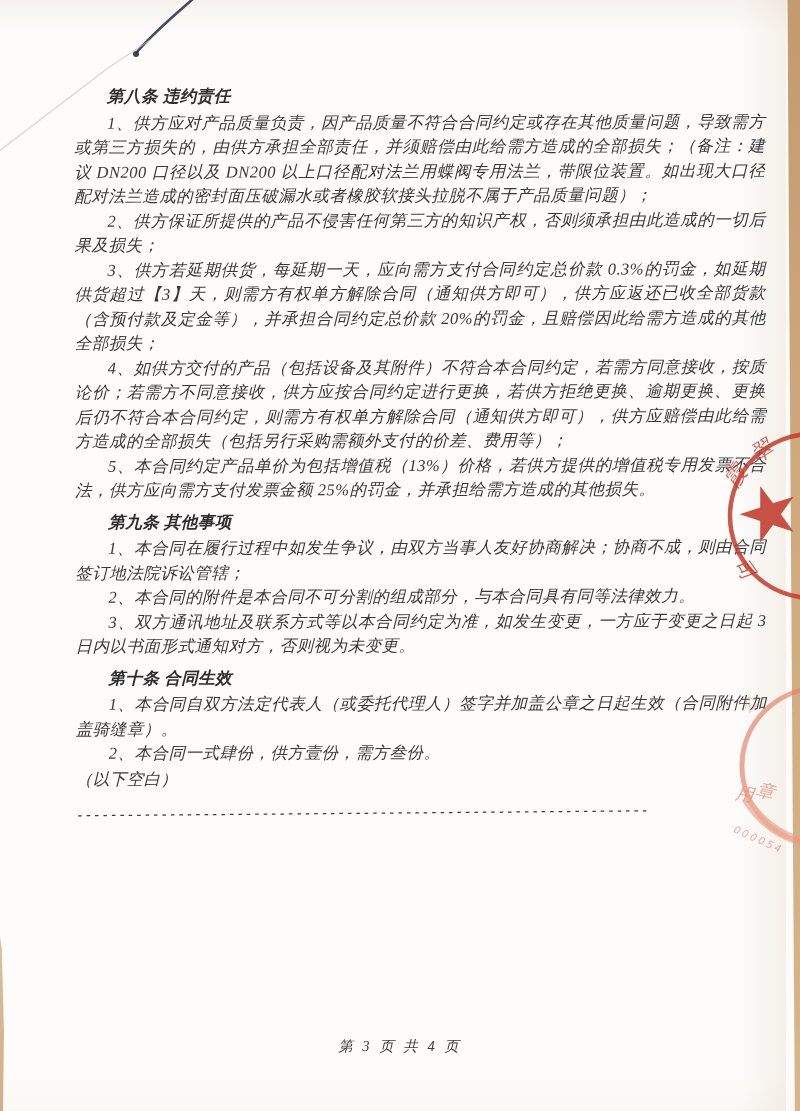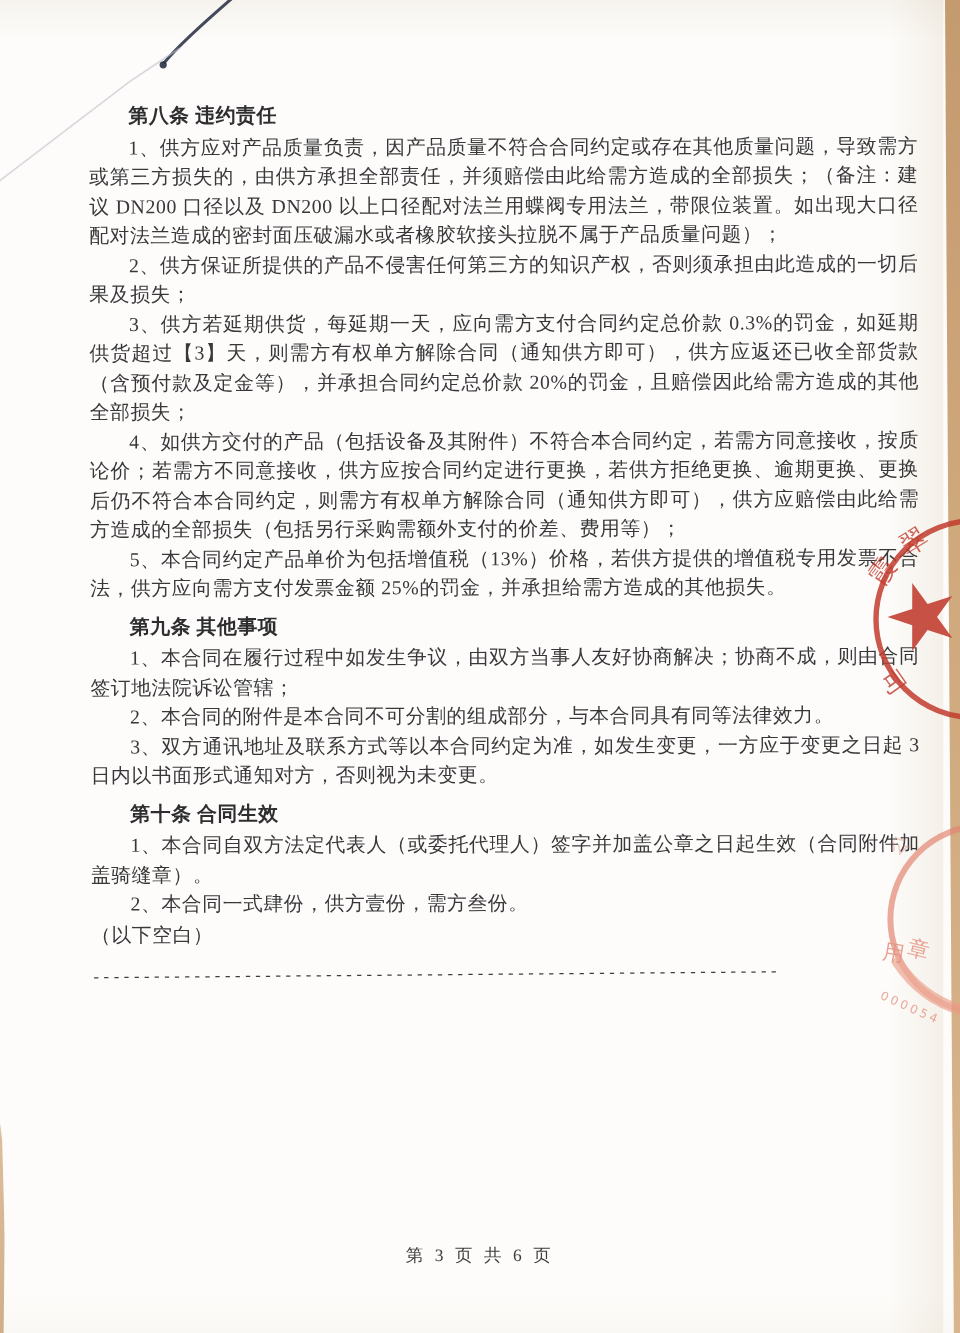--- a/index.html
+++ b/index.html
@@ -1,21 +1,21 @@
 <!DOCTYPE html>
 <html><head>
 <meta charset="utf-8">
 <style>
   html,body{margin:0;padding:0;}
   body{
     width:800px;height:1111px;position:relative;overflow:hidden;
     background:linear-gradient(180deg,#f6f3ee 0%,#fdfcfa 3%,#fdfcfa 97%,#faf8f4 100%);
     font-family:"Liberation Serif","DejaVu Serif",serif;
   }
-  .page{position:absolute;inset:0;overflow:hidden;}
+  .page{position:absolute;inset:0;overflow:hidden;font-style:italic;}
   
   .edge-right{
     position:absolute;top:0;right:0;width:16px;height:1111px;
     background:linear-gradient(180deg,#c49a6f 0%,#cfa87c 40%,#d8b58c 100%);
     clip-path:polygon(22% 0,100% 0,100% 100%,68% 100%,55% 74%,42% 46%,30% 20%,22% 0);
   }
   .edge-right-shade{
     position:absolute;top:0;right:14px;width:46px;height:1111px;
     background:linear-gradient(90deg,rgba(170,130,80,0) 0%,rgba(170,130,80,0.10) 100%);
   }
@@ -76,21 +76,21 @@
 
     <h3>第十条 合同生效</h3>
     <p>1、本合同自双方法定代表人（或委托代理人）签字并加盖公章之日起生效（合同附件加盖骑缝章）。</p>
     <p>2、本合同一式肆份，供方壹份，需方叁份。</p>
 
     <p class="no-indent">（以下空白）</p>
 
     <div class="dash-sep">------------------------------------------------------------------------------------------------</div>
   </div>
 
-  <div class="footer">第 3 页 共 6 页</div>
+  <div class="footer">第 3 页 共 4 页</div>
 
   <svg class="overlay" width="800" height="1111" viewBox="0 0 800 1111">
 
     <g>
       <path d="M194,-2 C178,12 152,34 137,52" fill="none" stroke="#30364a" stroke-width="2.6" stroke-linecap="round" opacity="0.9"></path>
       <circle cx="136" cy="54" r="3" fill="#2b3042" opacity="0.9"></circle>
     </g>
 
     <g>
       <path d="M-2,152 L108,68 L150,40" fill="none" stroke="#bcc0c9" stroke-width="1.4" opacity="0.6"></path>

